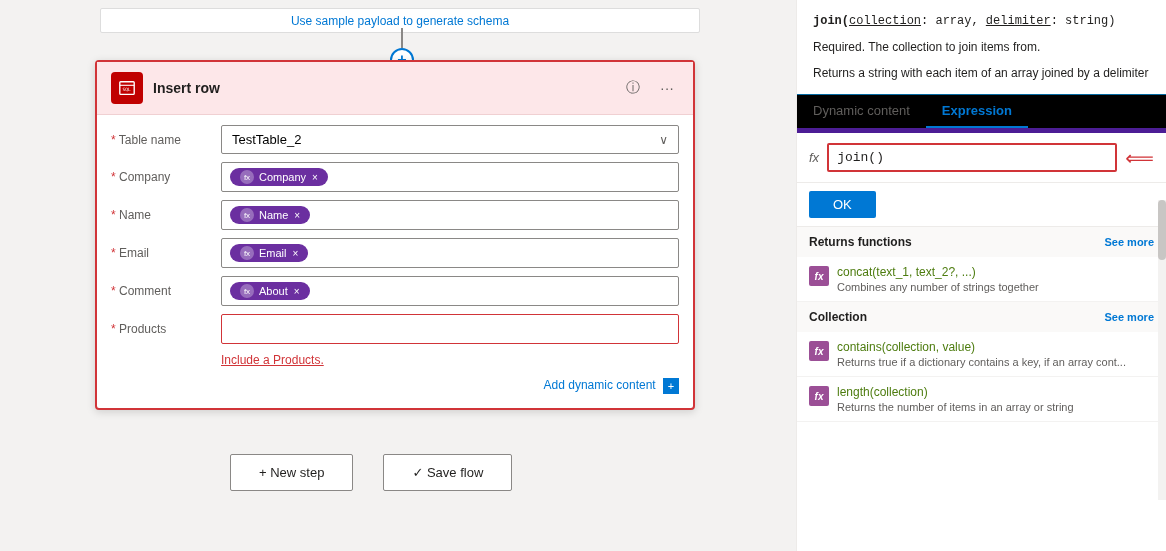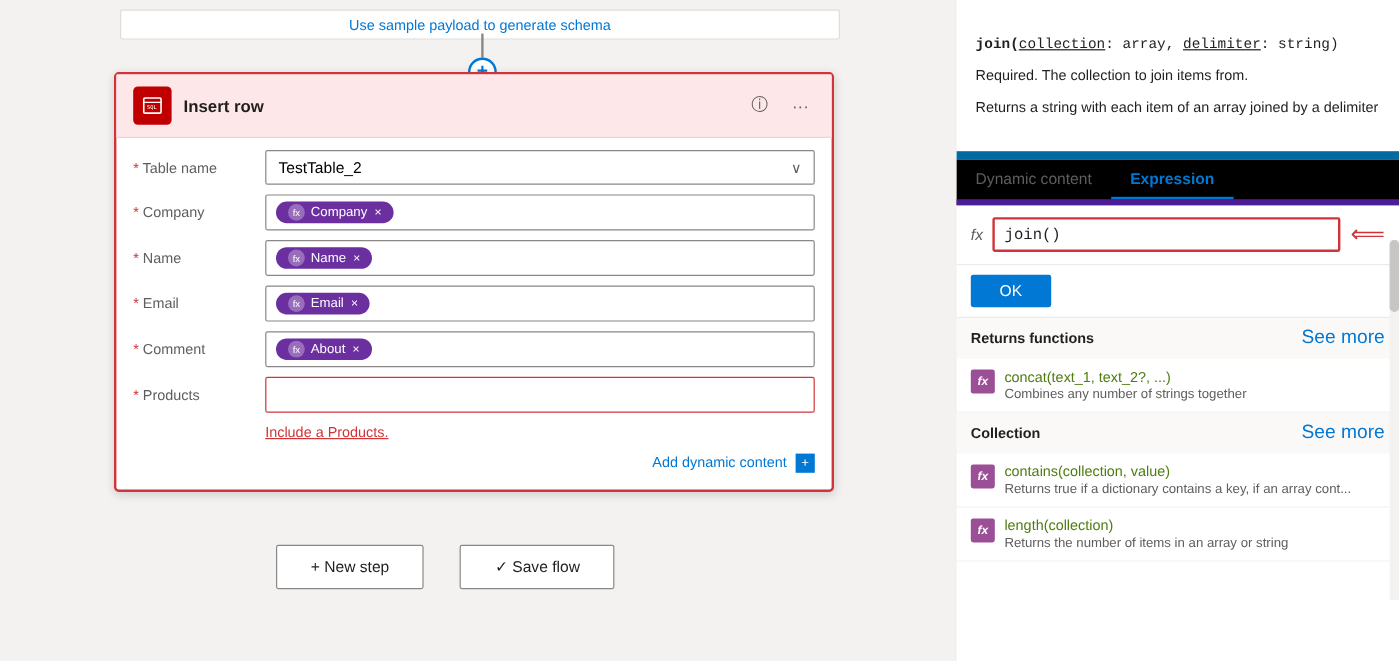--- a/index.html
+++ b/index.html
@@ -272,25 +272,25 @@
     .right-panel {
       width: 370px;
       background: white;
       border-left: 1px solid #edebe9;
       display: flex;
       flex-direction: column;
       overflow: hidden;
     }
 
     .function-doc {
-      padding: 28px 16px;
+      padding: 12px 16px;
       font-size: 12px;
       color: #201f1e;
       line-height: 1.5;
-      border-bottom: 7px solid #0369a1;
+      border-bottom: 1px solid #0369a1;
     }
 
     .function-doc .func-signature {
       font-family: 'Courier New', monospace;
       font-size: 12px;
       color: #201f1e;
       margin-bottom: 8px;
     }
 
     .tab-bar {
@@ -374,23 +374,23 @@
       align-items: center;
       padding: 8px 12px;
       font-size: 12px;
       font-weight: 600;
       color: #201f1e;
       background: #faf9f8;
     }
 
     .see-more-link {
       color: #0078d4;
-      font-size: 16px;
-      cursor: pointer;
-      font-weight: normal;
+      font-size: 11px;
+      cursor: pointer;
+      font-weight: bold;
     }
 
     .function-item {
       padding: 8px 12px;
       border-bottom: 1px solid #f3f2f1;
       cursor: pointer;
       display: flex;
       align-items: flex-start;
       gap: 8px;
     }

